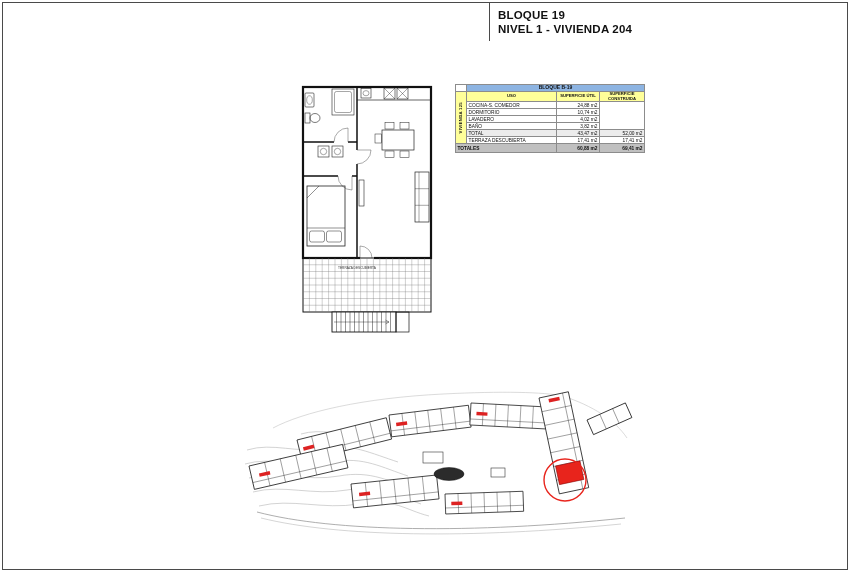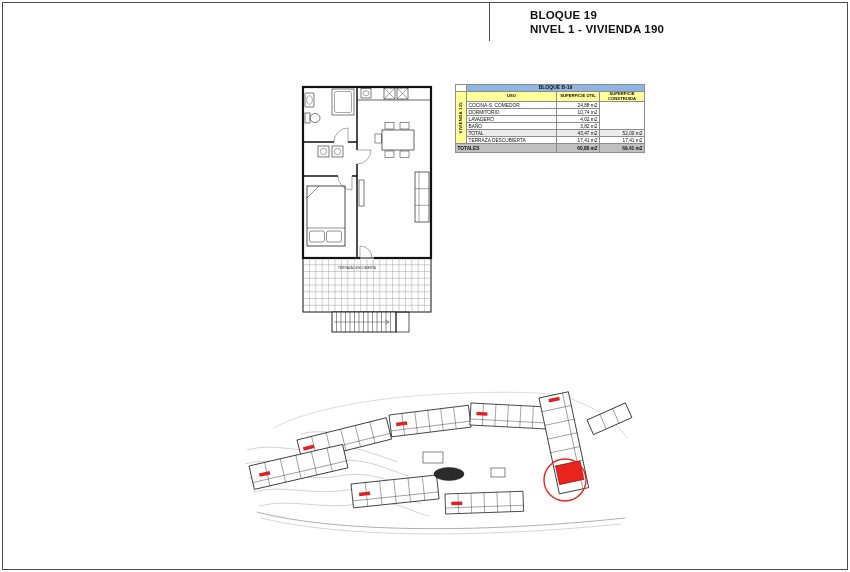--- a/index.html
+++ b/index.html
@@ -1,20 +1,20 @@
 <!DOCTYPE html>
 <html><head>
 <meta charset="utf-8">
 <style>
   html,body{margin:0;padding:0;background:#fff;}
   .page{position:relative;width:850px;height:572px;background:#fff;overflow:hidden;
         font-family:"Liberation Sans", sans-serif;color:#111;}
   .sheet-border{position:absolute;left:2px;top:2px;right:2px;bottom:2px;border:1px solid #4a4a4a;}
   .title-divider{position:absolute;left:489px;top:3px;height:38px;border-left:1px solid #4a4a4a;}
-  .sheet-title{position:absolute;left:498px;top:8px;font-size:11.5px;font-weight:bold;line-height:14px;letter-spacing:.2px;margin-left:32px;}
+  .sheet-title{position:absolute;left:498px;top:8px;font-size:11.5px;font-weight:bold;line-height:14px;letter-spacing:.2px;}
 
   
   table.area{position:absolute;left:455px;top:84px;border-collapse:collapse;table-layout:fixed;width:189px;
              font-size:4.8px;line-height:1.1;border:1px solid #3a3a3a;}
   table.area td,table.area th{border:1px solid #8c8c8c;padding:0 1.5px;height:6px;overflow:hidden;}
   td.corner{background:#fff;border-right:1px solid #8c8c8c;}
   td.blockhdr{background:#8db4e2;font-weight:bold;text-align:center;font-size:5px;height:8px;}
   th.sub{background:#ffff99;font-weight:bold;text-align:center;font-size:4.2px;height:12px;vertical-align:middle;}
   td.strip{background:#ffff99;text-align:center;vertical-align:middle;width:11px;padding:0;}
   td.strip .vtext{writing-mode:vertical-rl;transform:rotate(180deg);font-size:4.2px;font-weight:bold;
@@ -30,21 +30,21 @@
 </style>
 </head>
 <body>
 
 <div class="page">
   <div class="sheet-border"></div>
   <div class="title-divider"></div>
 
   <div class="sheet-title">
     <div>BLOQUE 19</div>
-    <div>NIVEL 1 - VIVIENDA 190</div>
+    <div>NIVEL 1 - VIVIENDA 204</div>
   </div>
 
   <div class="floorplan">
     <svg width="142" height="256" viewBox="0 0 142 256">
 
       <g stroke="#111" fill="none">
         <rect x="7" y="7" width="128" height="171" stroke-width="2.2"></rect>
       </g>
 
       <rect x="64" y="175.6" width="14" height="4.8" fill="#fff" stroke="none"></rect>

